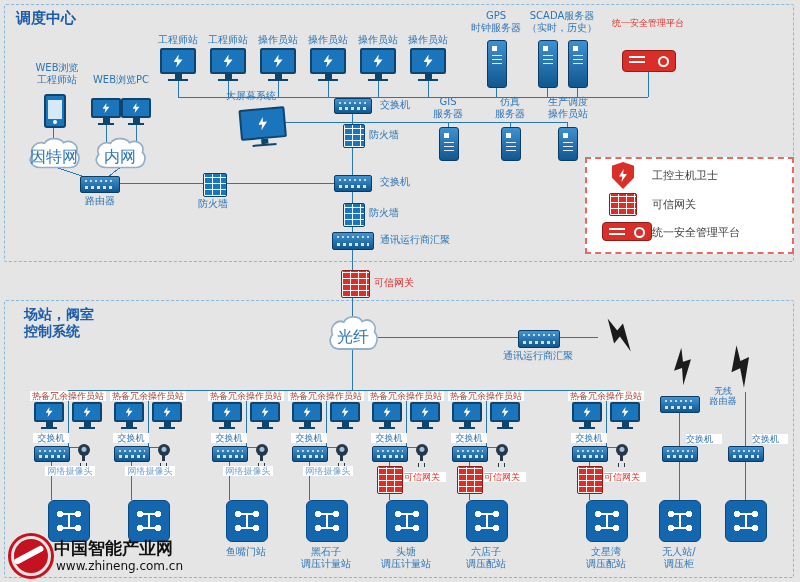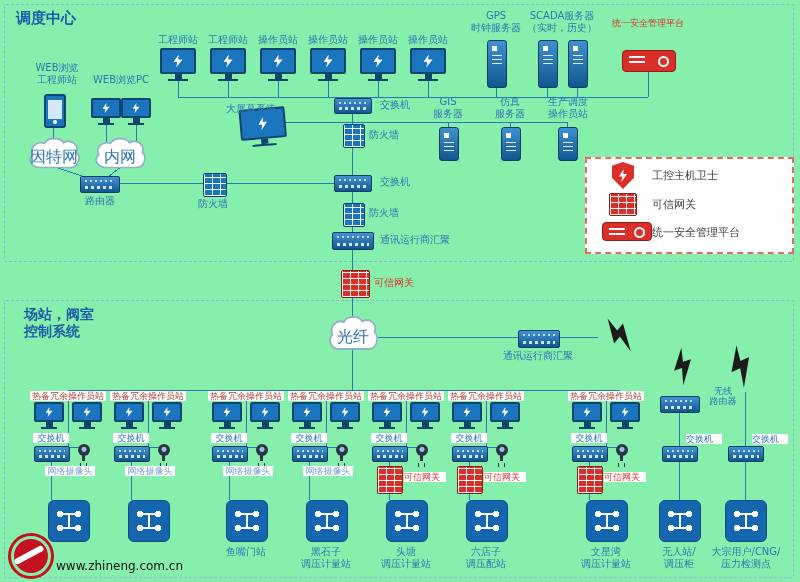--- a/index.html
+++ b/index.html
@@ -1,16 +1,16 @@
 <!DOCTYPE html>
 <html><head>
 <meta charset="utf-8">
 <style>
   html,body{margin:0;padding:0;background:#fff;}
-  #canvas{position:relative;width:800px;height:582px;background:#86efac;overflow:hidden;
+  #canvas{position:relative;width:800px;height:582px;background:#e5e5e5;overflow:hidden;
           font-family:"DejaVu Sans","Liberation Sans",sans-serif;}
   #wires{position:absolute;left:0;top:0;z-index:1;}
   .box{position:absolute;z-index:0;border:1px dashed #86b8dd;border-radius:2px;background:transparent;}
   .legendbox{position:absolute;z-index:1;border:2px dashed #e56a62;background:#fff;}
   .lbl{position:absolute;z-index:3;font-size:10px;line-height:12px;color:#2e75b6;text-align:center;white-space:pre-line;}
   .lbl.s{font-size:9px;line-height:10px;}
   .lbl.la{text-align:left;}
   .lbl.bg{background:#fff;}
   .red{color:#e0302c;}
   .ops{color:#a84232;}
@@ -231,21 +231,21 @@
     <svg viewBox="0 0 100 64" preserveAspectRatio="none">
         <path d="M25 56 C9 56 3 42 12 33 C6 20 20 8 33 13 C39 2 61 2 67 12 C81 5 95 16 90 29 C99 37 94 56 79 56 Z" fill="#fff" stroke="#93aec9" stroke-width="3"></path>
       </svg>
     <div class="clbl">内网</div>
   </div>
   <div class="sw" style="left:80px;top:176px;width:38px;height:15px;"></div>
   <div class="lbl" style="left:78px;top:195px;width:44px;">路由器</div>
   <div class="fw" style="left:203px;top:173px;width:22px;height:22px;"></div>
   <div class="lbl" style="left:190px;top:198px;width:46px;">防火墙</div>
 
-  <div class="lbl" style="left:219px;top:103px;width:64px;">大屏幕系统</div>
+  <div class="lbl" style="left:219px;top:90px;width:64px;">大屏幕系统</div>
   <div class="mon big" style="left:240px;top:108px;transform:rotate(-5deg);">
       <div class="scr">
         <div class="zap"></div>
       </div>
       <div class="stand"></div>
       <div class="base"></div>
     </div>
 
   <div class="sw" style="left:334px;top:98px;width:36px;height:14px;"></div>
   <div class="lbl la" style="left:380px;top:99px;width:50px;">交换机</div>
@@ -447,30 +447,29 @@
       <div class="stand"></div>
       <div class="base"></div>
     </div>
   <div class="lbl s bg" style="left:571px;top:433px;width:36px;">交换机</div>
   <div class="sw" style="left:572px;top:446px;width:34px;height:14px;"></div>
   <div class="cam" style="left:615px;top:444px;"></div>
   <div class="fw redfw" style="left:577px;top:466px;width:24px;height:26px;"></div>
   <div class="lbl s la red bg" style="left:604px;top:472px;width:42px;">可信网关</div>
   <div class="plc" style="left:586px;top:500px;"></div>
   <div class="lbl" style="left:567px;top:546px;width:78px;">文星湾
-调压计量站</div>
+调压配站</div>
 
   <div class="lbl s la bg" style="left:686px;top:434px;width:36px;">交换机</div>
   <div class="sw" style="left:662px;top:446px;width:34px;height:14px;"></div>
   <div class="plc" style="left:659px;top:500px;"></div>
   <div class="lbl" style="left:649px;top:546px;width:60px;">无人站/
 调压柜</div>
 
   <div class="lbl s la bg" style="left:752px;top:434px;width:36px;">交换机</div>
   <div class="sw" style="left:728px;top:446px;width:34px;height:14px;"></div>
   <div class="plc" style="left:725px;top:500px;"></div>
-  <div class="lbl" style="left:703px;top:546px;width:86px;">大宗用户/CNG/
-压力检测点</div>
 
   <div class="logo" style="left:8px;top:533px;"></div>
+  <div class="wm-name" style="left:54px;top:537px;">中国智能产业网</div>
   <div class="wm-url" style="left:56px;top:559px;">www.zhineng.com.cn</div>
 
 </div>
 
 </body></html>

